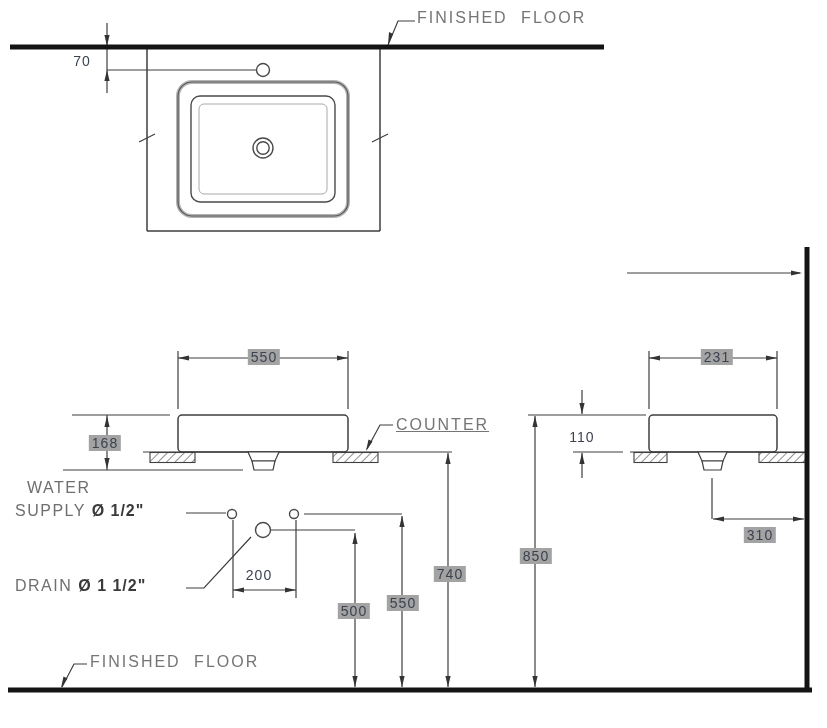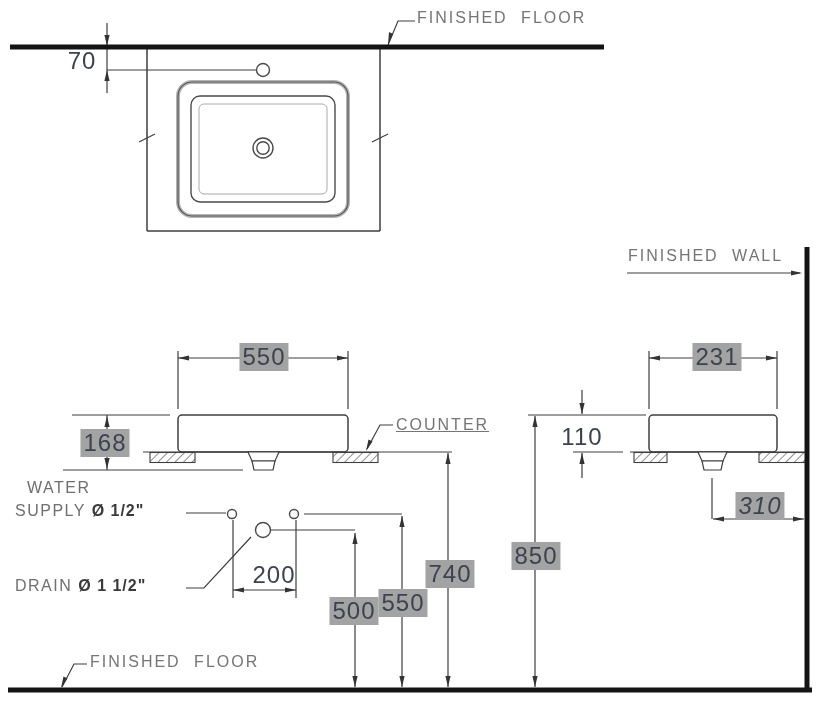--- a/index.html
+++ b/index.html
@@ -2,21 +2,21 @@
 <html><head>
 <meta charset="utf-8">
 <style>
   html,body{margin:0;padding:0;background:#fff;}
   .canvas{
     position:relative;width:827px;height:728px;background:#ffffff;overflow:hidden;
     font-family:"Liberation Sans","DejaVu Sans",sans-serif;
   }
   .canvas svg{position:absolute;left:0;top:0;}
   .txt{position:absolute;white-space:nowrap;color:#757575;font-size:16px;letter-spacing:2px;word-spacing:7px;}
-  .num{position:absolute;white-space:nowrap;color:#3c4250;font-size:24px;letter-spacing:1px;
+  .num{position:absolute;white-space:nowrap;color:#3c4250;font-size:14px;letter-spacing:1px;
        transform:translate(-50%,-50%);}
   .numbg{background:#a3a3a3;padding:0 3px;}
   .plumb{position:absolute;white-space:nowrap;color:#6f6f6f;font-size:16px;letter-spacing:1.5px;}
   .plumb .sz{color:#3a3a3a;font-weight:bold;letter-spacing:1px;}
   .ln{stroke:#3f3f3f;stroke-width:1.2;fill:none;}
   .ln15{stroke:#3f3f3f;stroke-width:1.5;fill:none;}
   .thick{stroke:#141414;stroke-width:5;fill:none;}
   .arrow{fill:#333;stroke:none;}
   .fixt{stroke:#4a4a4a;stroke-width:1.4;fill:none;}
   .hatchbox{fill:url(#hatch);stroke:#3f3f3f;stroke-width:1.1;}
@@ -146,43 +146,42 @@
 
     <g>
       <path class="thick" d="M10 47 H604"></path>
       <path class="thick" d="M807 247 V692"></path>
       <path class="thick" d="M8 690 H812"></path>
     </g>
   </svg>
 
   <div class="txt" style="left:417px;top:9px;">FINISHED FLOOR</div>
   <div class="num" style="left:82px;top:61px;">70</div>
-  <div class="txt" style="left:628px;top:247px;">FINISHED WALL</div>
 
   <div class="num numbg" style="left:264px;top:357px;">550</div>
   <div class="num numbg" style="left:105px;top:443px;">168</div>
   <div class="txt" style="left:396px;top:416px;text-decoration:underline;">COUNTER</div>
 
   <div class="num numbg" style="left:717px;top:357px;">231</div>
   <div class="num" style="left:582px;top:437px;">110</div>
 
   <div class="plumb" style="left:15px;top:479px;margin-left:12px;">
     <span>WATER</span>
   </div>
   <div class="plumb" style="left:15px;top:502px;">
     <span>SUPPLY</span>
     <span class="sz">Ø 1/2"</span>
   </div>
   <div class="plumb" style="left:15px;top:577px;">
     <span>DRAIN</span>
     <span class="sz">Ø 1 1/2"</span>
   </div>
 
-  <div class="num" style="left:274px;top:575px;text-align:right;">200</div>
+  <div class="num" style="left:259px;top:575px;text-align:right;">200</div>
   <div class="num numbg" style="left:354px;top:611px;">500</div>
   <div class="num numbg" style="left:403px;top:603px;">550</div>
   <div class="num numbg" style="left:450px;top:574px;">740</div>
   <div class="num numbg" style="left:536px;top:556px;">850</div>
-  <div class="num numbg" style="left:760px;top:506px;font-style:italic;">310</div>
+  <div class="num numbg" style="left:760px;top:535px;">310</div>
 
   <div class="txt" style="left:90px;top:653px;">FINISHED FLOOR</div>
 
 </div>
 
 </body></html>

